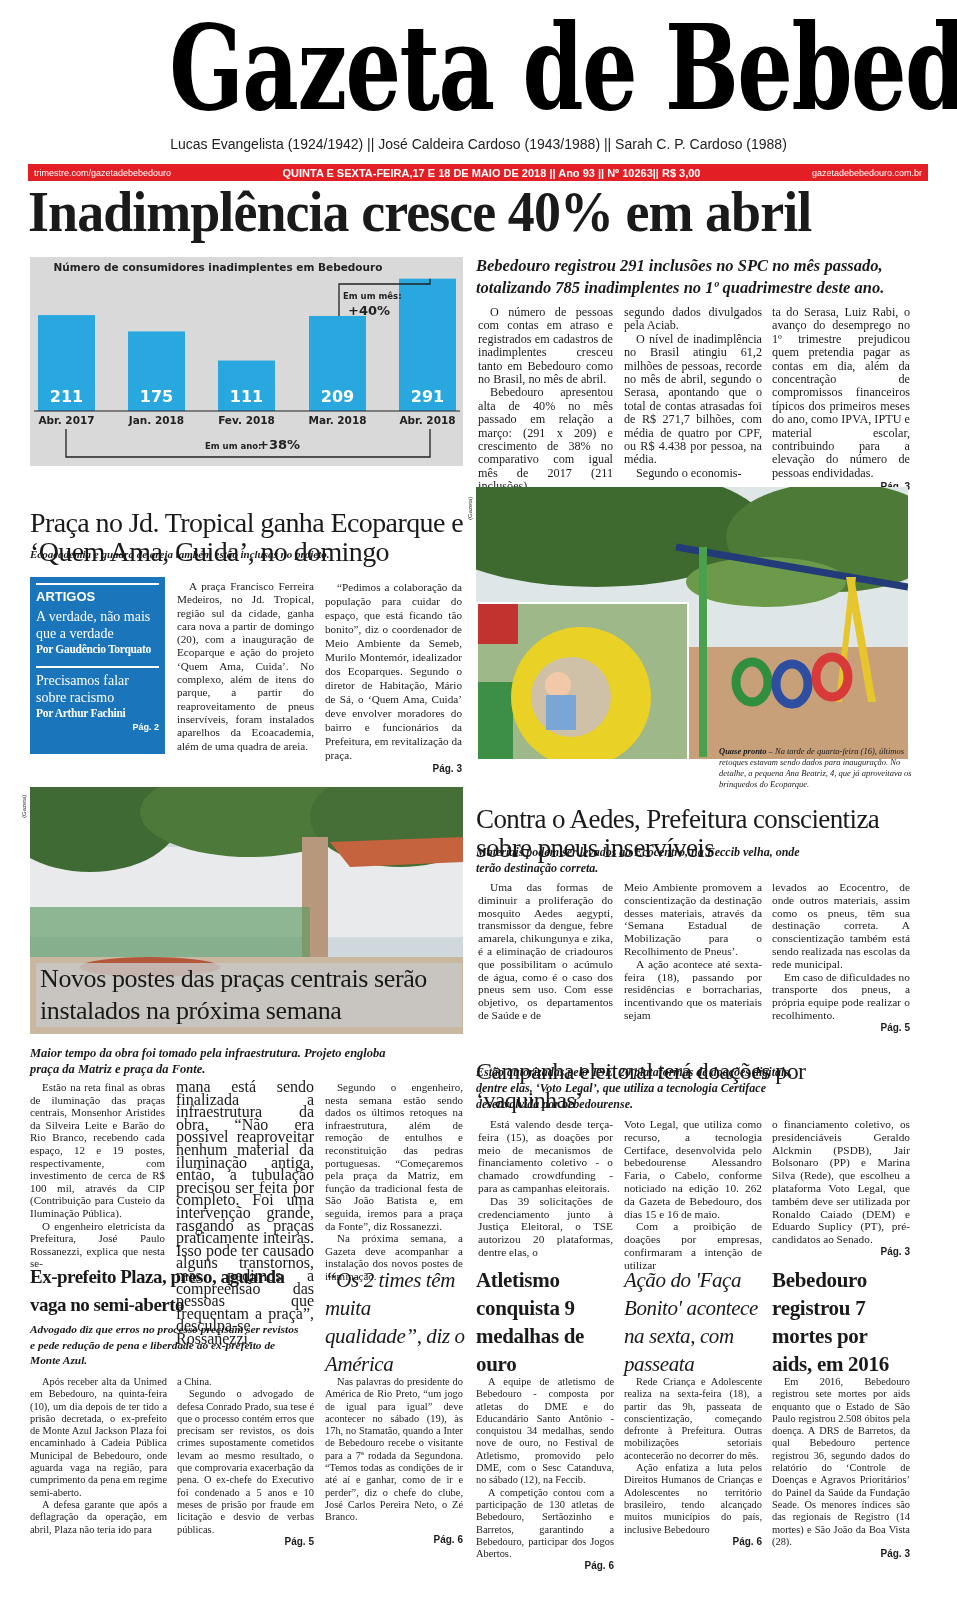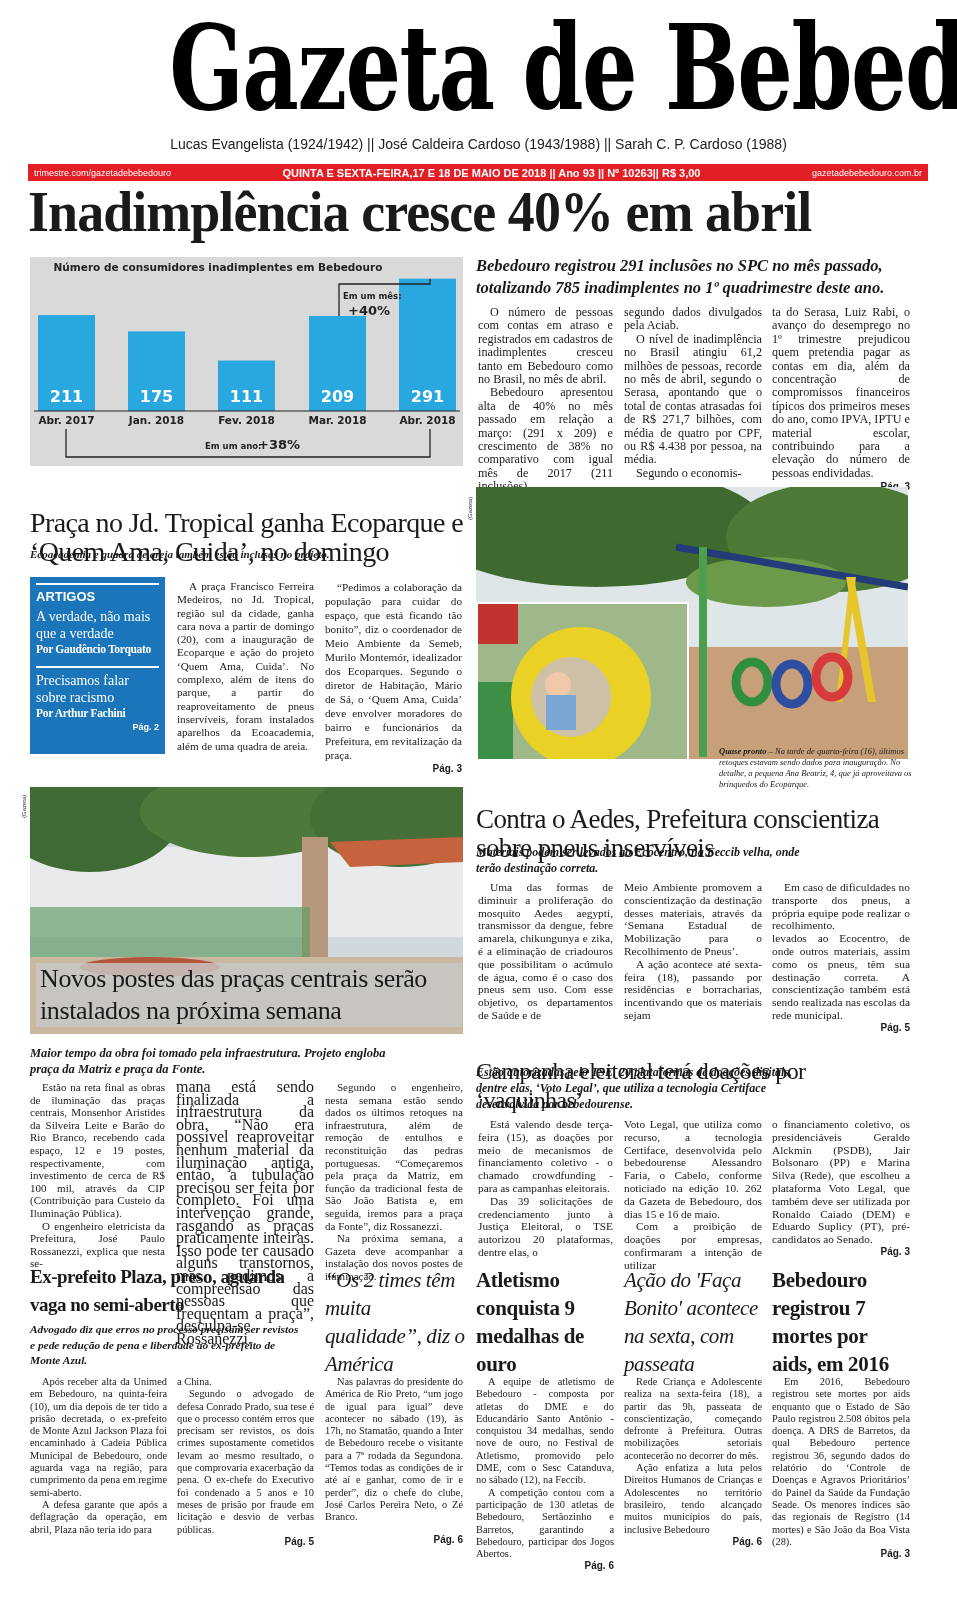--- a/index.html
+++ b/index.html
@@ -196,22 +196,22 @@
 <div class="abs h2" style="left:476px;top:781px;width:440px;font-size:27px;">Contra o Aedes, Prefeitura conscientiza sobre pneus inservíveis</div>
 <div class="abs sub" style="left:476px;top:844px;width:330px;font-size:12px;">Materiais podem ser levados ao Ecocentro, na Feccib velha, onde terão destinação correta.</div>
 <div class="col" style="left:478px;top:881px;width:135px;font-size:11.4px;line-height:12.8px;">
   <p>Uma das formas de diminuir a proliferação do mosquito Aedes aegypti, transmissor da dengue, febre amarela, chikungunya e zika, é a eliminação de criadouros que possibilitam o acúmulo de água, como é o caso dos pneus sem uso. Com esse objetivo, os departamentos de Saúde e de</p>
 </div>
 <div class="col" style="left:624px;top:881px;width:138px;font-size:11.4px;line-height:12.8px;">
   <p style="text-indent:0">Meio Ambiente promovem a conscientização da destinação desses materiais, através da ‘Semana Estadual de Mobilização para o Recolhimento de Pneus’.</p>
   <p>A ação acontece até sexta-feira (18), passando por residências e borracharias, incentivando que os materiais sejam</p>
 </div>
 <div class="col" style="left:772px;top:881px;width:138px;font-size:11.4px;line-height:12.8px;">
+  <p style="text-indent:0">levados ao Ecocentro, de onde outros materiais, assim como os pneus, têm sua destinação correta. A conscientização também está sendo realizada nas escolas da rede municipal.</p>
   <p>Em caso de dificuldades no transporte dos pneus, a própria equipe pode realizar o recolhimento.</p>
-  <p style="text-indent:0">levados ao Ecocentro, de onde outros materiais, assim como os pneus, têm sua destinação correta. A conscientização também está sendo realizada nas escolas da rede municipal.</p>
   <div class="pag pagr">Pág. 5</div>
 </div>
 
 <div class="abs h2" style="left:476px;top:1033px;width:440px;font-size:24px;">Campanha eleitoral terá doações por ‘vaquinhas’</div>
 <div class="abs sub" style="left:476px;top:1064px;width:335px;font-size:12px;">Estão autorizadas pelo TSE, 20 plataformas de doações digitais, dentre elas, ‘Voto Legal’, que utiliza a tecnologia Certiface desenvolvida por bebedourense.</div>
 <div class="col" style="left:478px;top:1118px;width:135px;font-size:11.3px;line-height:12.8px;">
   <p>Está valendo desde terça-feira (15), as doações por meio de mecanismos de financiamento coletivo - o chamado crowdfunding - para as campanhas eleitorais.</p>
   <p>Das 39 solicitações de credenciamento junto à Justiça Eleitoral, o TSE autorizou 20 plataformas, dentre elas, o</p>
 </div>
 <div class="col" style="left:624px;top:1118px;width:138px;font-size:11.3px;line-height:12.8px;">

